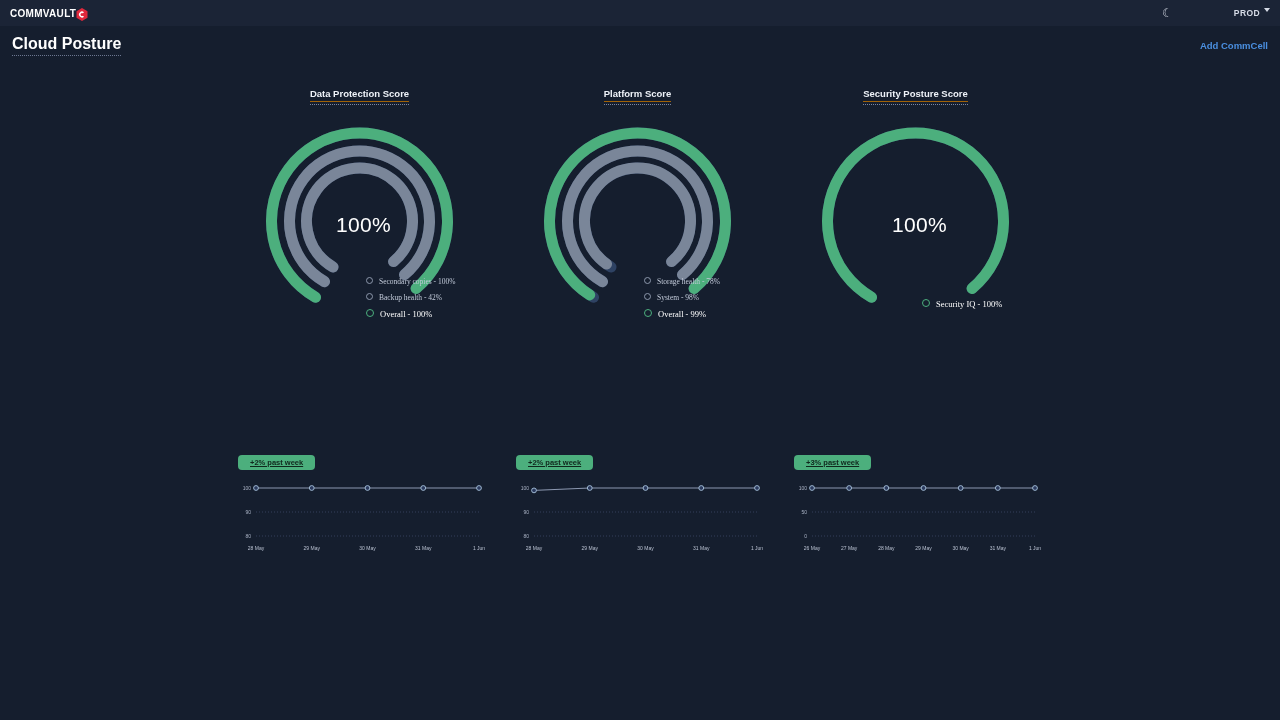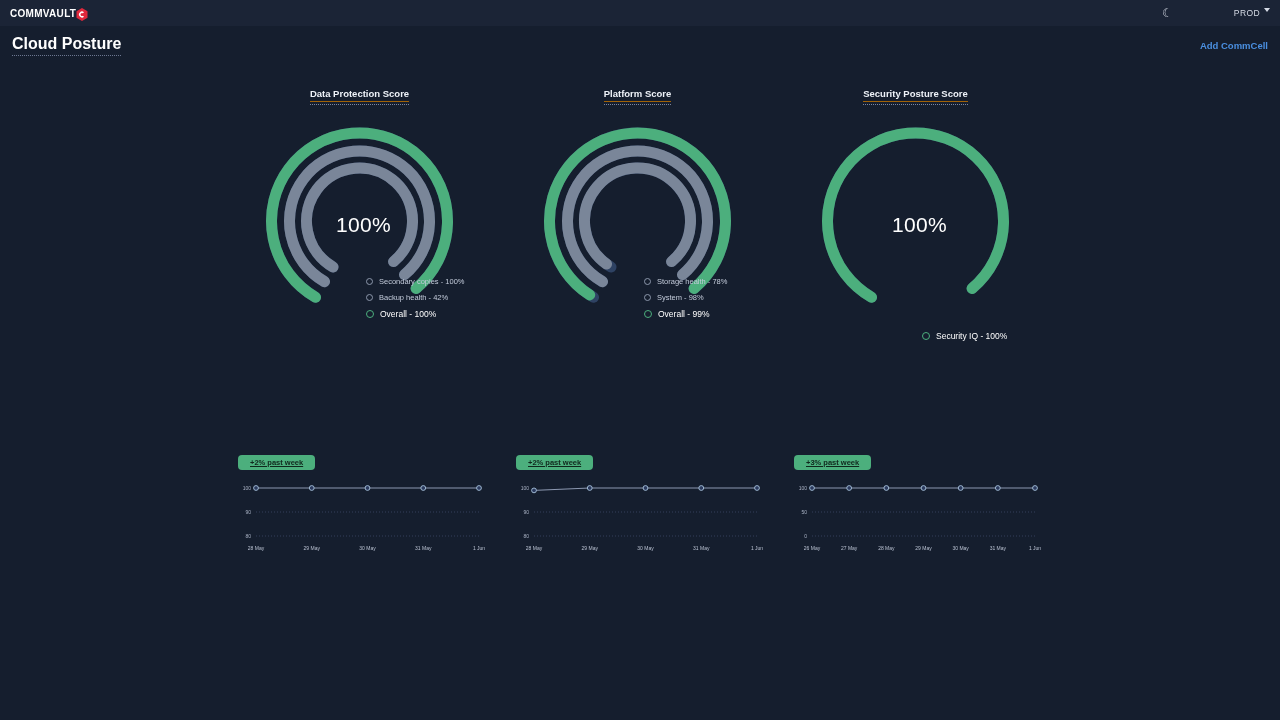--- a/index.html
+++ b/index.html
@@ -24,21 +24,21 @@
     letter-spacing: .3px;
   }
   .brand-mark {
     width: 12px; height: 13px; position: relative; display: block;
   }
   .topbar-right {
     margin-left: auto; display: flex; align-items: center; gap: 14px;
   }
   .moon { color: #d6dbe6; font-size: 12px; line-height: 1; }
   .env {
-    color: #d6dbe6; font-size: 8.5px; font-weight: normal;
+    color: #d6dbe6; font-size: 8.5px; font-weight: bold;
     letter-spacing: .4px; display: flex; align-items: flex-start; gap: 4px; margin-left: 47px;
   }
   .caret {
     width: 0; height: 0;
     border-left: 3px solid transparent; border-right: 3px solid transparent;
     border-top: 4px solid #d6dbe6;
   }
 
   
   .pagehead {
@@ -90,21 +90,21 @@
   .gauge-value {
     position: absolute; left: 8px; right: 0; top: 96px;
     text-align: center; color: #ffffff;
     font-size: 21px; font-weight: normal; letter-spacing: .3px;
   }
 
   .legend {
     position: absolute; left: 138px; top: 160px;
     display: flex; flex-direction: column; gap: 7px;
   }
-  .legend-row { display: flex; align-items: center; gap: 6px; white-space: nowrap; }
+  .legend-row { display: flex; gap: 6px; white-space: nowrap; font-family: Liberation Serif, serif; }
   .legend-ring {
     width: 7px; height: 7px; border-radius: 50%;
     border: 1px solid #8c97ab; flex: none;
   }
   .legend-row.primary .legend-ring { border-color: #4caf7d; width: 8px; height: 8px; }
   .legend-label { color: #c3cbda; font-size: 7.5px; }
   .legend-row.primary .legend-label { color: #ffffff; font-size: 8.5px; }
 
   
   .trend { position: absolute; left: 0; right: 0; bottom: 12px; }
@@ -239,21 +239,21 @@
         </svg></div>
     </div>
     <div class="card">
       <div class="card-title"><span>Security Posture Score</span></div>
       <div class="gauge-wrap">
         <svg class="gauge-svg" width="263" height="215">
           <path d="M 188.06530965241546 171.41191099447008 A 88 88 0 1 0 87.49999999999996 180.21023553303058" stroke="#2e4263" stroke-width="11" fill="none" stroke-linecap="round"></path>
           <path d="M 188.06530965241546 171.41191099447008 A 88 88 0 1 0 87.49999999999996 180.21023553303058" stroke="#4caf7d" stroke-width="11" fill="none" stroke-linecap="round"></path>
         </svg>
         <div class="gauge-value">100%</div>
-        <div class="legend" style="top: 214px;">
+        <div class="legend" style="top: 182px;">
           <div class="legend-row primary">
             <span class="legend-ring"></span>
             <span class="legend-label">Security IQ - 100%</span>
           </div>
         </div>
       </div>
       <div class="trend"><div class="badge">+3% past week</div><svg class="spark" width="263" height="76">
           <text class="ytick" x="23" y="10" text-anchor="end">100</text>
           <line x1="28" x2="251" y1="32" y2="32" stroke="#49547a" stroke-width="0.6" stroke-dasharray="1,2"></line>
           <text class="ytick" x="23" y="34" text-anchor="end">50</text>

